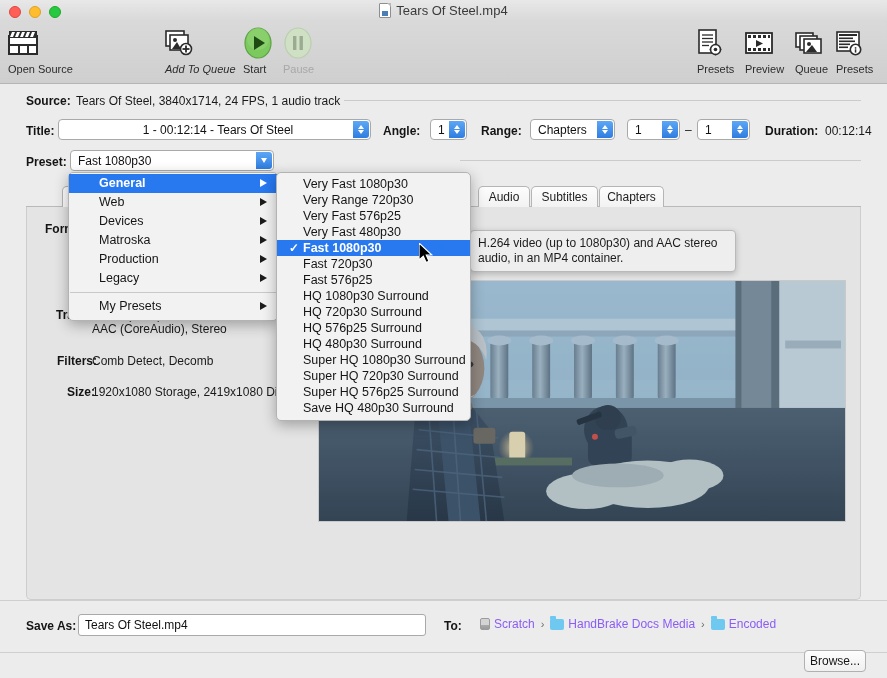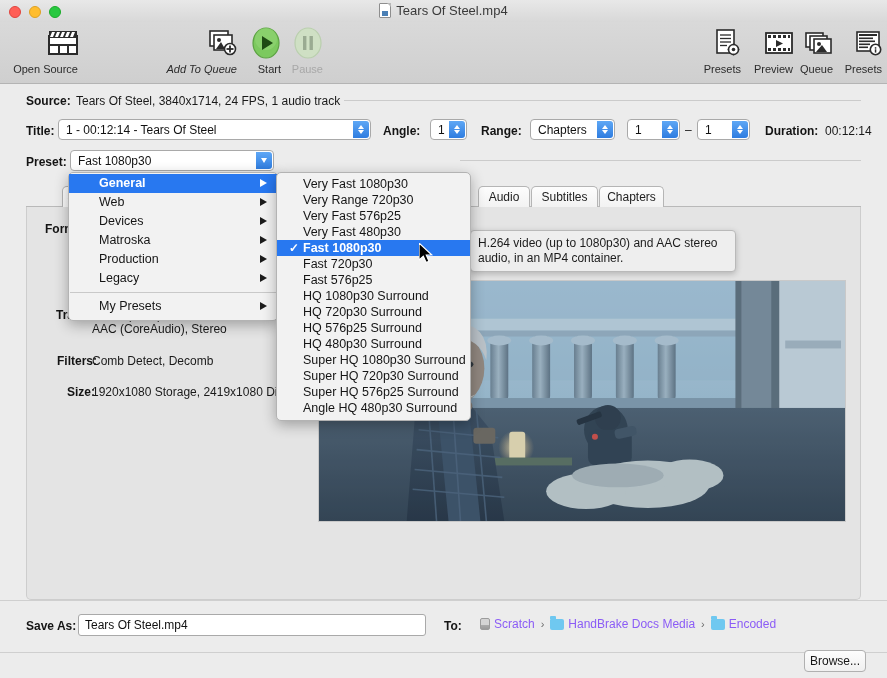--- a/index.html
+++ b/index.html
@@ -42,21 +42,21 @@
   }
 
   
   .toolbar {
     position: absolute; left: 0; top: 22px; width: 887px; height: 62px;
     background: linear-gradient(to bottom, #d9d9d9, #cfcfcf);
     border-bottom: 1px solid #b4b4b4;
   }
   .tbtn {
     position: absolute; top: 4px; text-align: center;
-    display: flex; flex-direction: column; align-items: flex-end;
+    display: flex; flex-direction: column; align-items: flex-start;
     cursor: default; user-select: none;
   }
   .tbtn .lbl { font-size: 11px; color: #2b2b2b; margin-top: 3px; white-space: nowrap; }
   .tbtn.disabled .lbl { color: #a8a8a8; }
   .tbtn .ico { height: 34px; display: flex; align-items: center; justify-content: center; }
 
   
   .content {
     position: absolute; left: 0; top: 84px; width: 887px; height: 516px;
     background: #ececec;
@@ -346,21 +346,21 @@
     </div>
   </div>
 
   <div class="content"></div>
 
   <div class="row-label" style="left:26px; top:94px;">Source:</div>
   <div class="row-value" style="left:76px; top:94px;">Tears Of Steel, 3840x1714, 24 FPS, 1 audio track</div>
   <div class="hrule" style="left:344px; top:100px; width:517px;"></div>
 
   <div class="row-label" style="left:26px; top:124px;">Title:</div>
-  <div class="combo" style="left:58px; top:119px; width:313px; height:21px;">
+  <div class="combo" style="left:58px; top:119px; width:313px; height:21px;justify-content:center;">
     <span>1 - 00:12:14 - Tears Of Steel</span>
     <span class="arrowbox">
         <i class="up"></i>
         <i class="dn"></i>
       </span>
   </div>
 
   <div class="row-label" style="left:383px; top:124px;">Angle:</div>
   <div class="combo" style="left:430px; top:119px; width:37px; height:21px;">
     <span>1</span>
@@ -589,21 +589,21 @@
       <span>HQ 576p25 Surround</span></div>
     <div class="menu-item">
       <span>HQ 480p30 Surround</span></div>
     <div class="menu-item">
       <span>Super HQ 1080p30 Surround</span></div>
     <div class="menu-item">
       <span>Super HQ 720p30 Surround</span></div>
     <div class="menu-item">
       <span>Super HQ 576p25 Surround</span></div>
     <div class="menu-item">
-      <span>Angle HQ 480p30 Surround</span></div>
+      <span>Save HQ 480p30 Surround</span></div>
   </div>
 
   <div class="cursor">
     <svg width="16" height="22" viewBox="0 0 16 22">
       <polygon points="0,0 0,17 4.3,13.2 7.1,19.5 10,18.2 7.3,12.1 12.6,11.8" fill="#000" stroke="#fff" stroke-width="1.2"></polygon>
     </svg>
   </div>
 
   <div class="bottombar">
     <div class="sep"></div>

